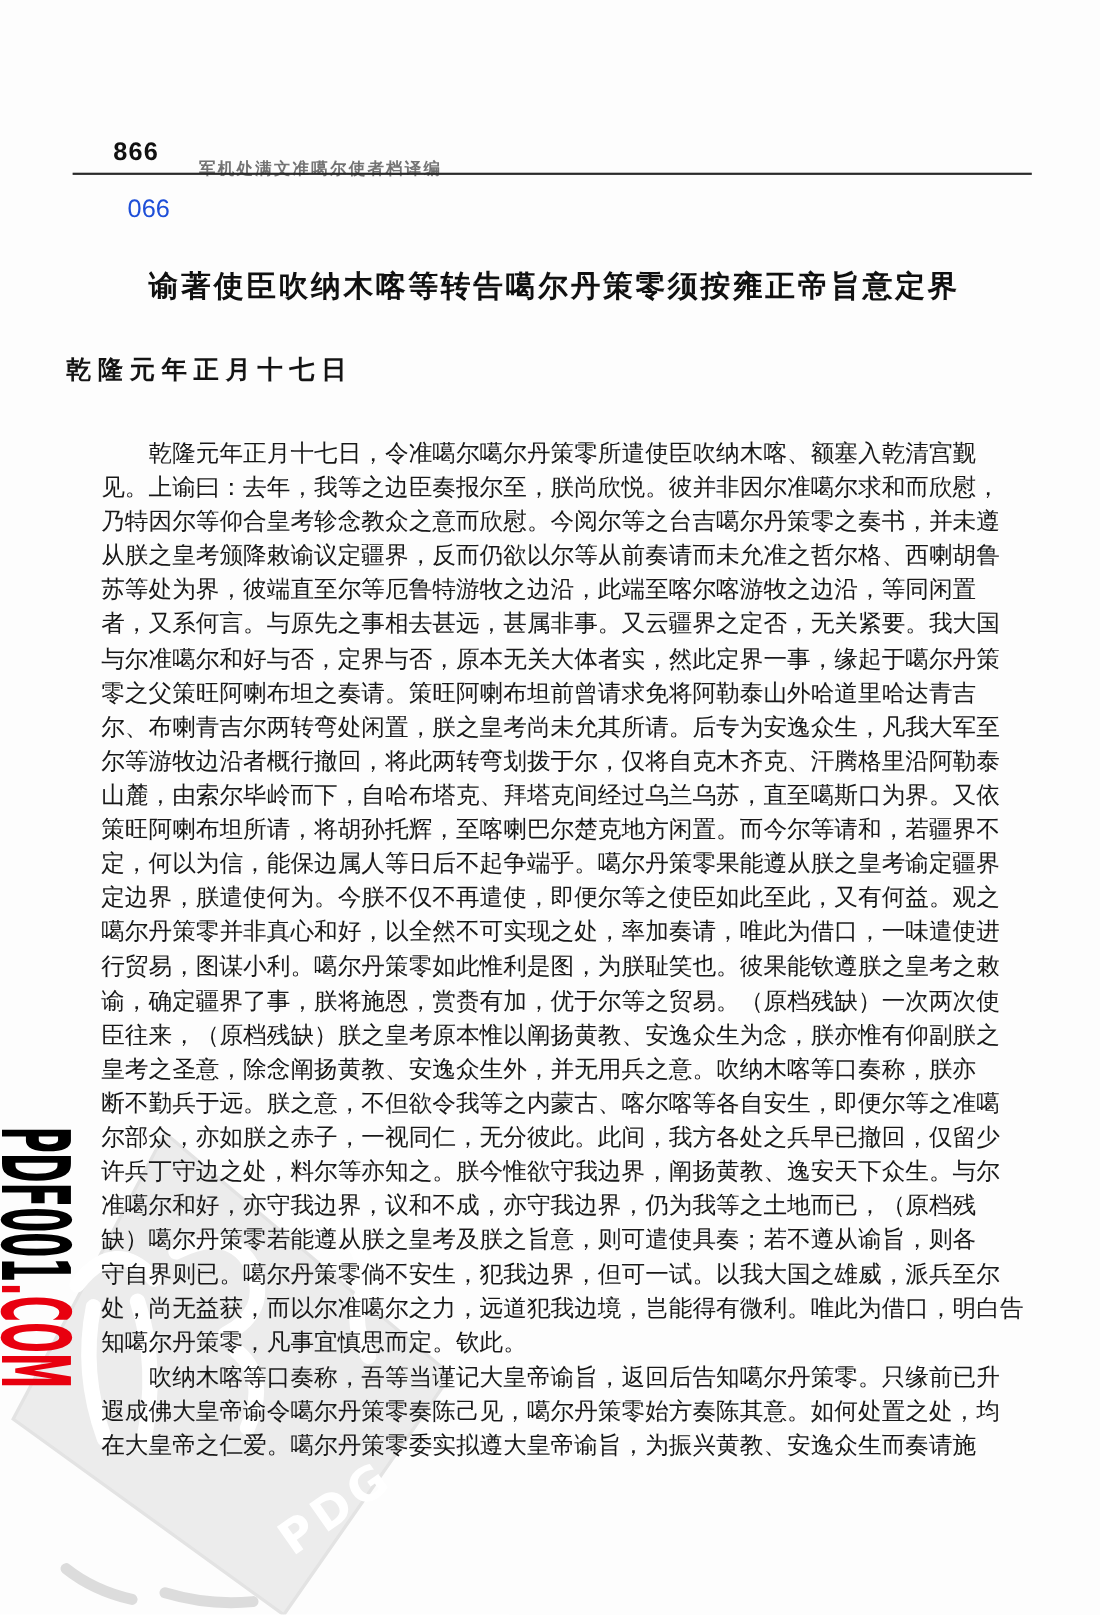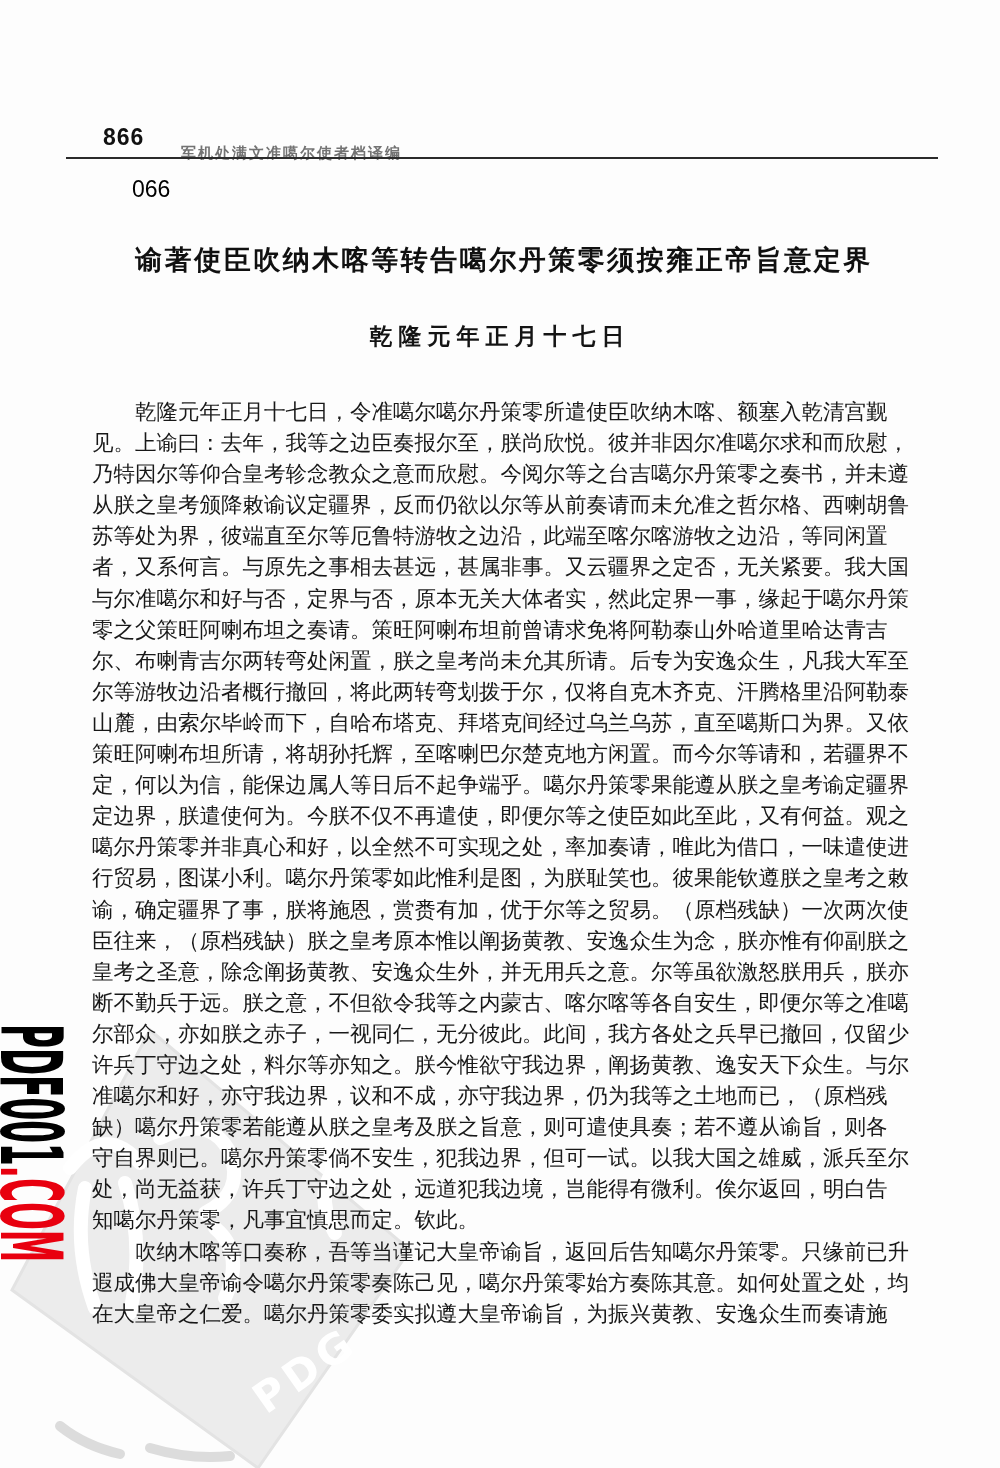--- a/index.html
+++ b/index.html
@@ -10,24 +10,24 @@
     overflow:hidden;
     font-family:"Liberation Sans","DejaVu Sans",sans-serif;
     color:#1b1b1b;
   }
   
   #running-header{position:absolute;top:124px;left:0;width:1000px;height:34px;}
   #page-number{position:absolute;left:103px;top:0;font-size:23px;font-weight:bold;letter-spacing:1px;color:#111;}
   #book-title{position:absolute;left:181px;top:20px;font-size:15px;font-weight:600;letter-spacing:2px;color:#737373;}
   #header-rule{position:absolute;top:157px;left:66px;width:872px;height:2px;background:#2a2a2a;}
   
-  #doc-number{position:absolute;top:176px;left:132px;font-size:23px;color:#000000;}
+  #doc-number{position:absolute;top:176px;left:116px;font-size:23px;color:#1d4ed8;}
   
   #doc-title{position:absolute;top:238px;left:60px;width:880px;text-align:center;font-size:27px;font-weight:bold;letter-spacing:2.5px;color:#101010;}
-  #doc-date{position:absolute;top:321px;left:60px;width:880px;text-align:center;font-size:23px;font-weight:600;letter-spacing:6px;color:#141414;}
+  #doc-date{position:absolute;top:321px;left:60px;width:880px;text-align:left;font-size:23px;font-weight:600;letter-spacing:6px;color:#141414;}
   
   #body-text{
     position:absolute;top:397px;left:92px;width:822px;
     font-size:21.5px;line-height:31.1px;
     color:#181818;font-weight:500;
     z-index:2;
   }
   #body-text .line{white-space:nowrap;}
   
   #pdf001-watermark{
@@ -72,28 +72,28 @@
         <div class="line">尔、布喇青吉尔两转弯处闲置，朕之皇考尚未允其所请。后专为安逸众生，凡我大军至</div>
         <div class="line">尔等游牧边沿者概行撤回，将此两转弯划拨于尔，仅将自克木齐克、汗腾格里沿阿勒泰</div>
         <div class="line">山麓，由索尔毕岭而下，自哈布塔克、拜塔克间经过乌兰乌苏，直至噶斯口为界。又依</div>
         <div class="line">策旺阿喇布坦所请，将胡孙托辉，至喀喇巴尔楚克地方闲置。而今尔等请和，若疆界不</div>
         <div class="line">定，何以为信，能保边属人等日后不起争端乎。噶尔丹策零果能遵从朕之皇考谕定疆界</div>
         <div class="line">定边界，朕遣使何为。今朕不仅不再遣使，即便尔等之使臣如此至此，又有何益。观之</div>
         <div class="line">噶尔丹策零并非真心和好，以全然不可实现之处，率加奏请，唯此为借口，一味遣使进</div>
         <div class="line">行贸易，图谋小利。噶尔丹策零如此惟利是图，为朕耻笑也。彼果能钦遵朕之皇考之敕</div>
         <div class="line">谕，确定疆界了事，朕将施恩，赏赉有加，优于尔等之贸易。（原档残缺）一次两次使</div>
         <div class="line">臣往来，（原档残缺）朕之皇考原本惟以阐扬黄教、安逸众生为念，朕亦惟有仰副朕之</div>
-        <div class="line">皇考之圣意，除念阐扬黄教、安逸众生外，并无用兵之意。尔等虽欲激怒朕用兵，朕亦</div>
+        <div class="line">皇考之圣意，除念阐扬黄教、安逸众生外，并无用兵之意。吹纳木喀等口奏称，朕亦</div>
         <div class="line">断不勤兵于远。朕之意，不但欲令我等之内蒙古、喀尔喀等各自安生，即便尔等之准噶</div>
         <div class="line">尔部众，亦如朕之赤子，一视同仁，无分彼此。此间，我方各处之兵早已撤回，仅留少</div>
         <div class="line">许兵丁守边之处，料尔等亦知之。朕今惟欲守我边界，阐扬黄教、逸安天下众生。与尔</div>
         <div class="line">准噶尔和好，亦守我边界，议和不成，亦守我边界，仍为我等之土地而已，（原档残</div>
         <div class="line">缺）噶尔丹策零若能遵从朕之皇考及朕之旨意，则可遣使具奏；若不遵从谕旨，则各</div>
         <div class="line">守自界则已。噶尔丹策零倘不安生，犯我边界，但可一试。以我大国之雄威，派兵至尔</div>
-        <div class="line">处，尚无益获，许兵丁守边之处，远道犯我边境，岂能得有微利。俟尔返回，明白告</div>
+        <div class="line">处，尚无益获，而以尔准噶尔之力，远道犯我边境，岂能得有微利。唯此为借口，明白告</div>
         <div class="line">知噶尔丹策零，凡事宜慎思而定。钦此。</div>
       </div>
       <div>
         <div class="line">　　吹纳木喀等口奏称，吾等当谨记大皇帝谕旨，返回后告知噶尔丹策零。只缘前已升</div>
         <div class="line">遐成佛大皇帝谕令噶尔丹策零奏陈己见，噶尔丹策零始方奏陈其意。如何处置之处，均</div>
         <div class="line">在大皇帝之仁爱。噶尔丹策零委实拟遵大皇帝谕旨，为振兴黄教、安逸众生而奏请施</div>
       </div>
     </div>
 
   <svg id="pdg-watermark" width="430" height="450" viewBox="0 0 430 450">

